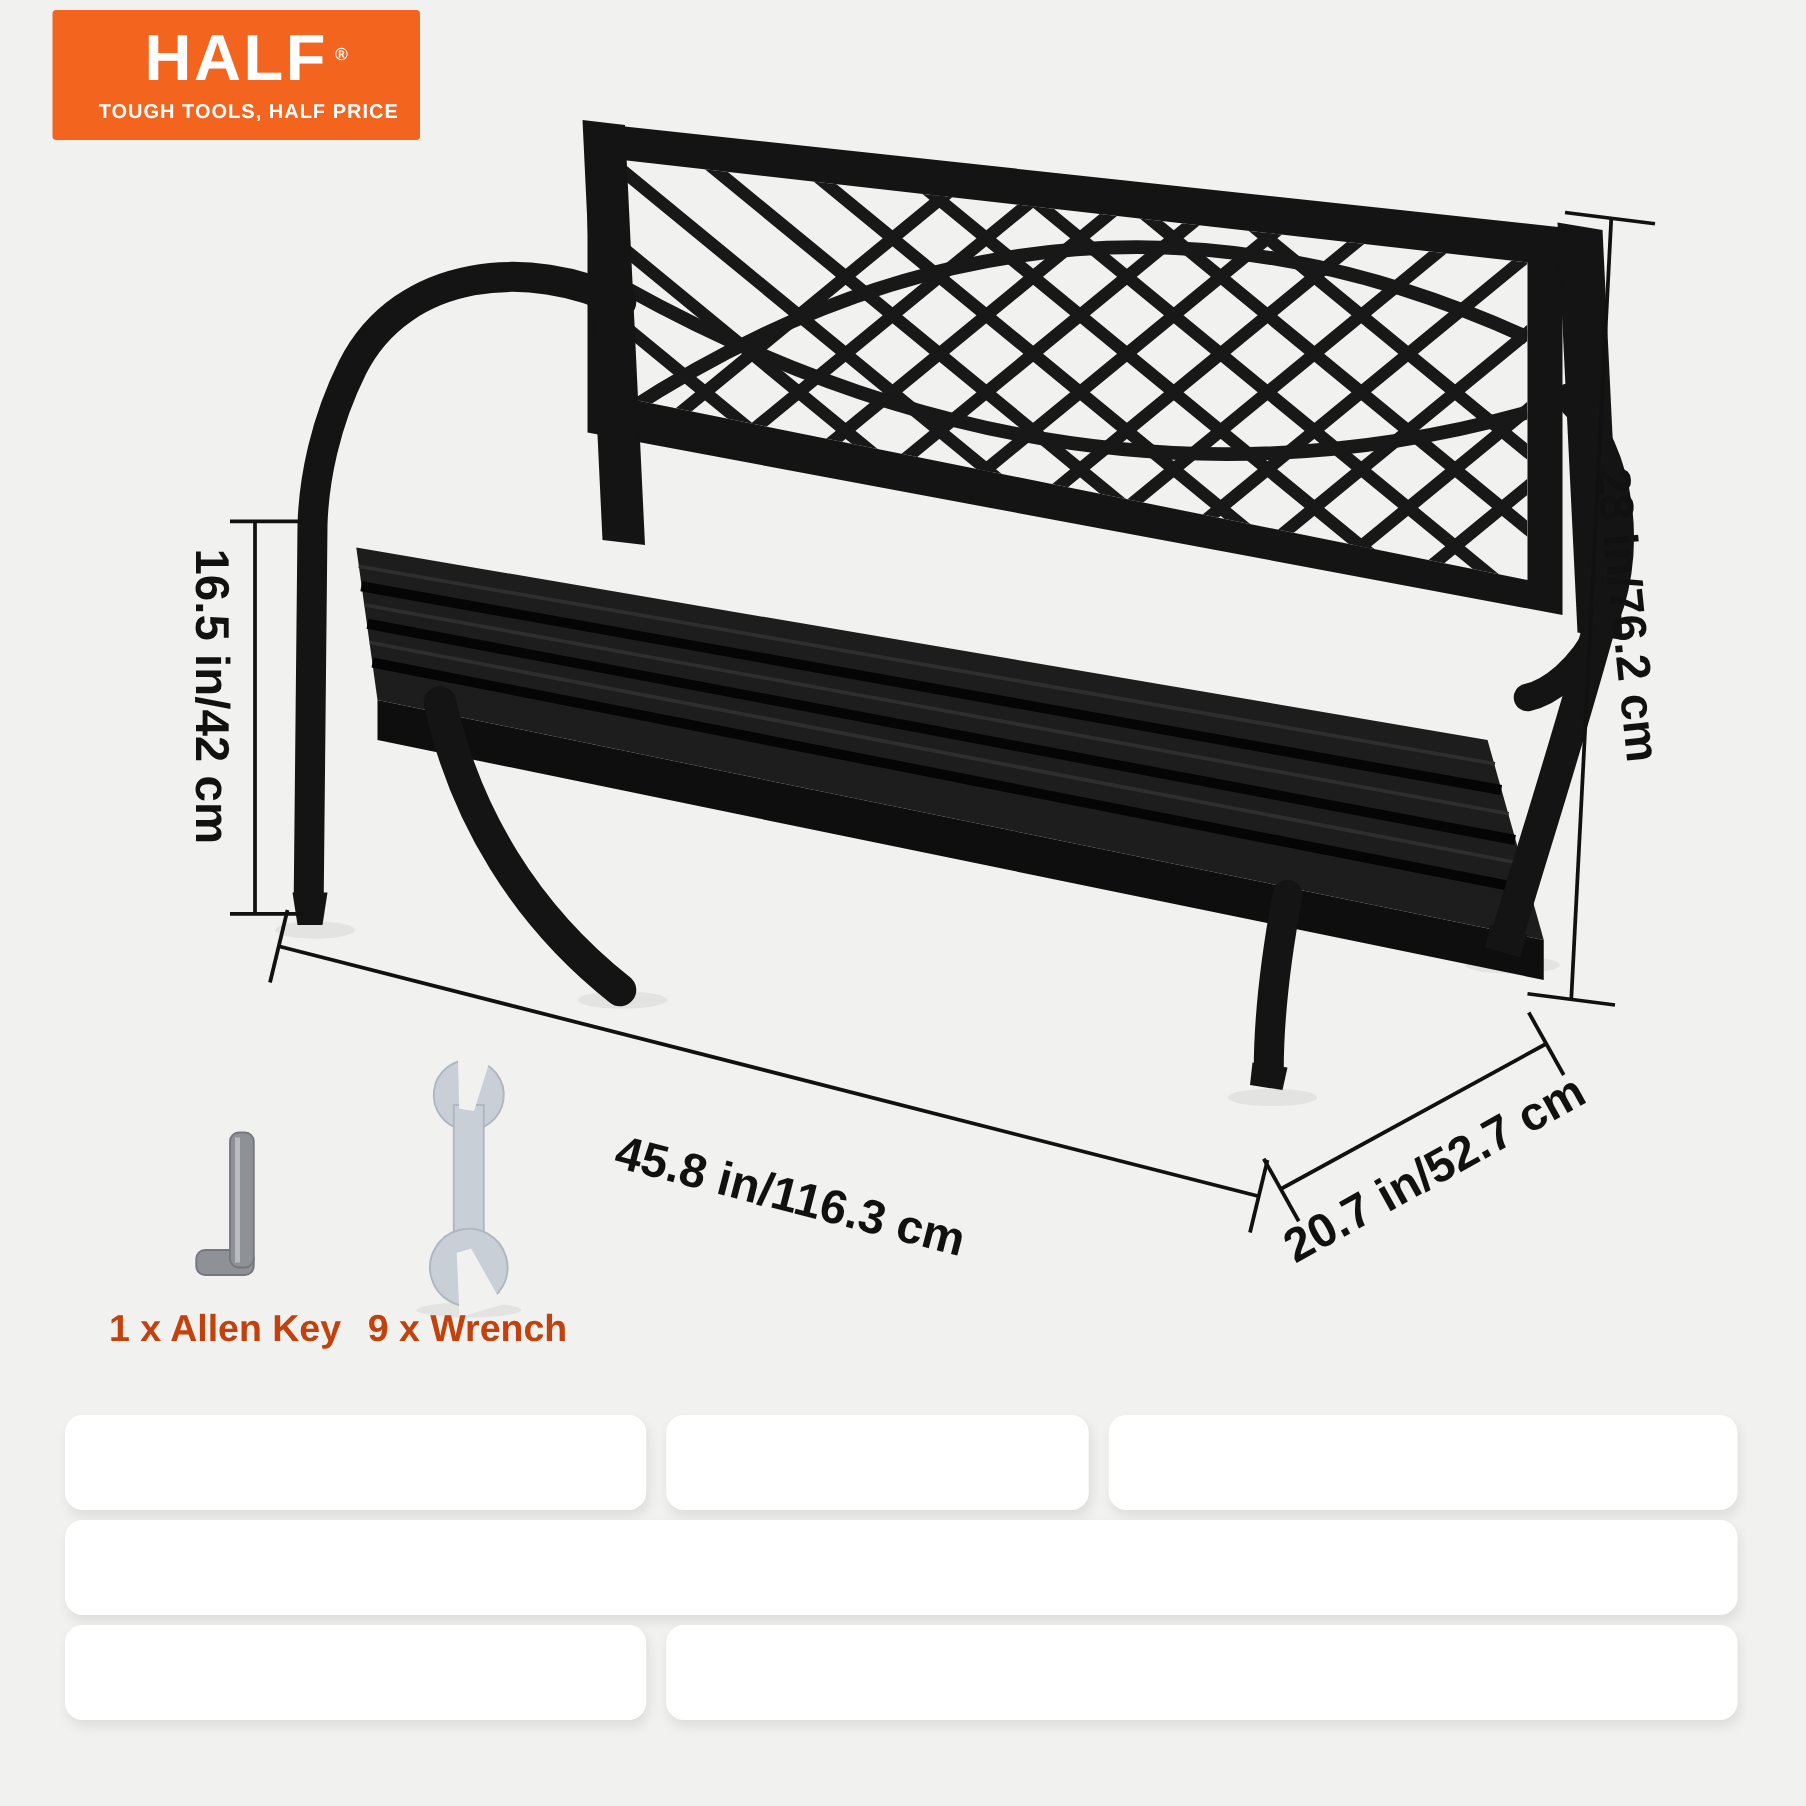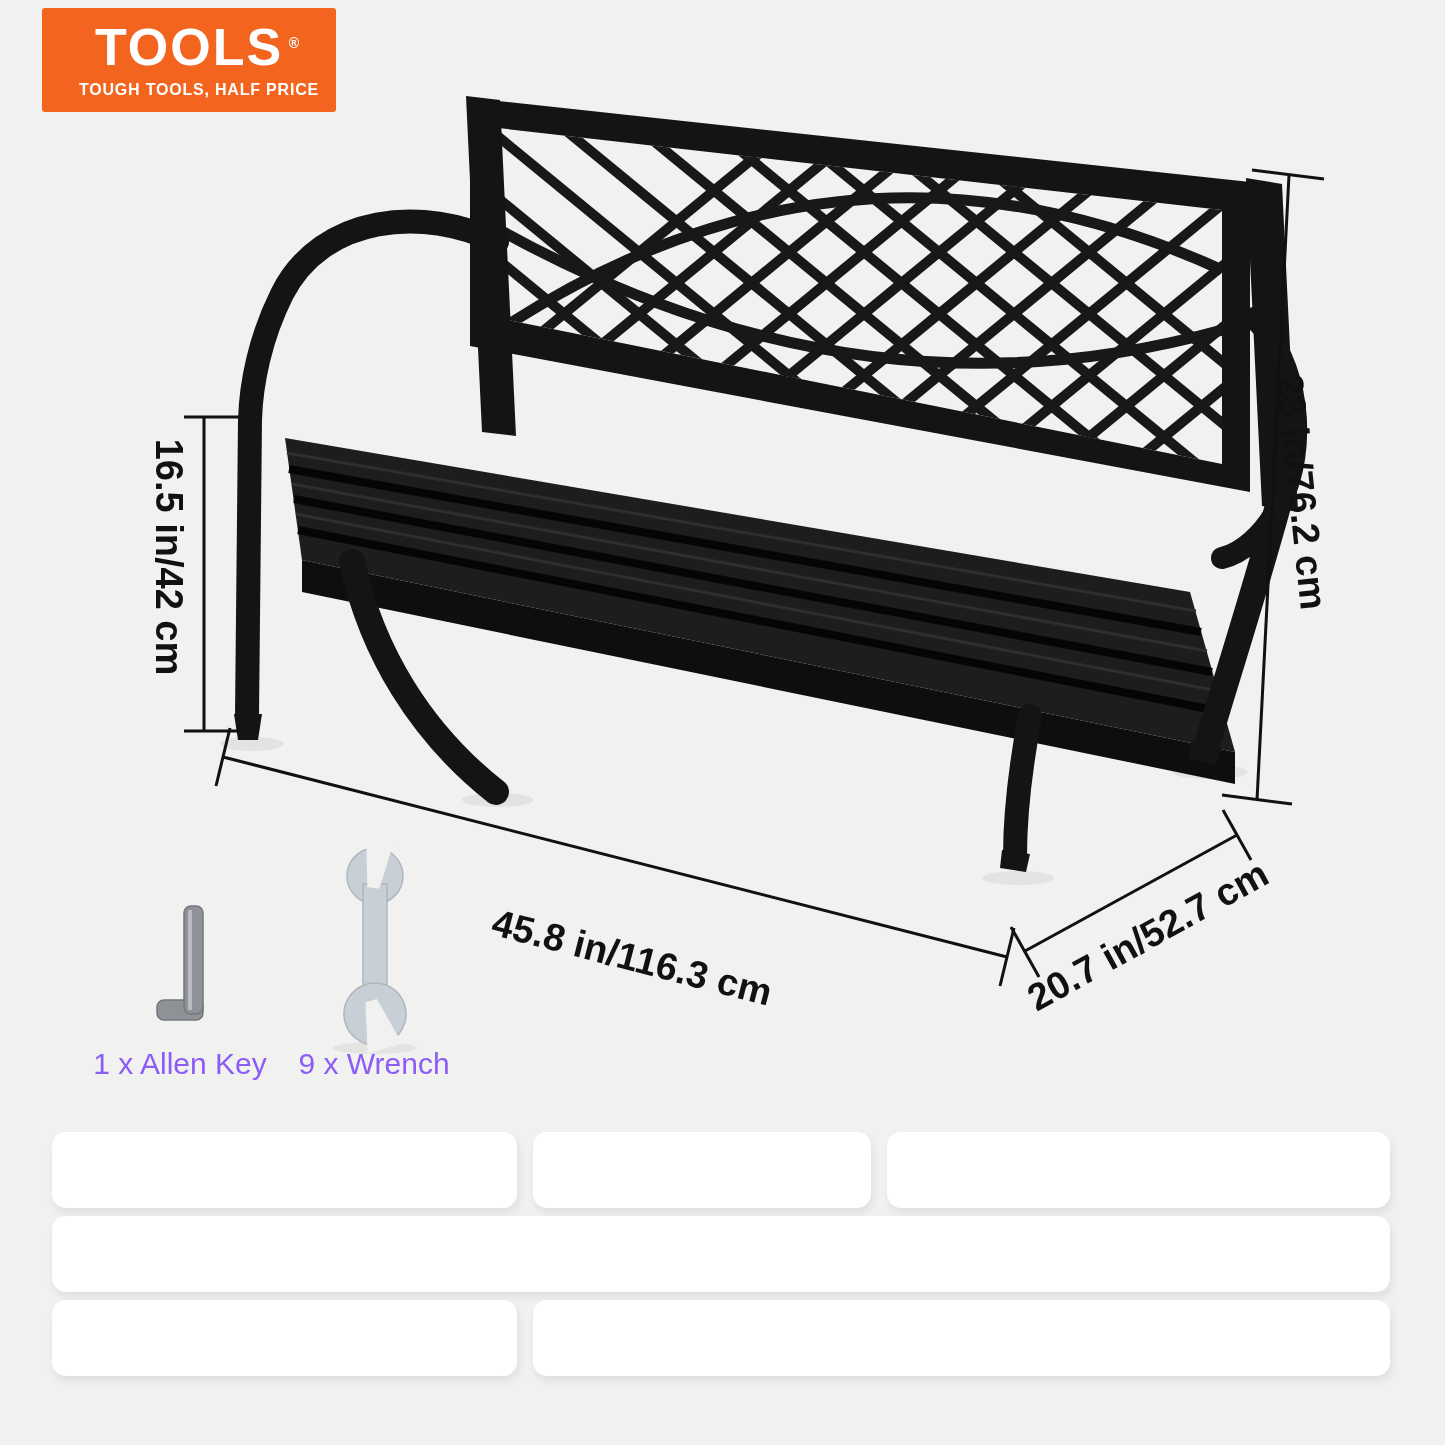--- a/index.html
+++ b/index.html
@@ -13,40 +13,40 @@
   .logo-tag{color:#fff;font-weight:bold;font-size:16px;letter-spacing:0.8px;margin-top:8px;white-space:pre;margin-left:20px;}
   
   .bench-wrap{position:absolute;left:0;top:0;width:1445px;height:1445px;}
   
   .dim-label{position:absolute;font-weight:bold;font-size:38px;white-space:pre;color:#111;}
   .dl-seat  {left:168px; top:557px; transform:translate(-50%,-50%) rotate(90deg);}
   .dl-total {left:1301px;top:492px; transform:translate(-50%,-50%) rotate(84deg);}
   .dl-width {left:632px; top:958px; transform:translate(-50%,-50%) rotate(14.5deg);}
   .dl-depth {left:1148px;top:936px; transform:translate(-50%,-50%) rotate(-29deg);}
   
-  .acc-label{position:absolute;font-weight:normal;font-size:30px;white-space:pre;color:#8b5cf6;
+  .acc-label{position:absolute;font-weight:bold;font-size:30px;white-space:pre;color:#c2410c;
              transform:translate(-50%,-50%);}
   .al-key{left:180px;top:1064px;} .al-wrench{left:374px;top:1064px;}
   
   .specs{position:absolute;left:52px;top:1132px;width:1338px;display:flex;flex-direction:column;gap:8px;}
   .spec-row{display:flex;gap:16px;}
   .spec-box{background:#fff;border-radius:14px;height:76px;line-height:76px;
             box-shadow:2px 5px 9px rgba(0,0,0,0.08);padding-left:26px;box-sizing:border-box;
             font-weight:bold;font-size:30px;letter-spacing:-0.3px;white-space:pre;overflow:hidden;}
   .w1{width:465px;} .w2{width:338px;} .w3{width:503px;} .wfull{width:1338px;} .w4{width:857px;}
   .tight{font-size:27px;letter-spacing:-0.5px;}
 </style>
 </head>
 <body>
 
 <div class="stage">
 
   <div class="logo">
     <div class="logo-main">
-      <span>TOOLS</span><span class="logo-reg">®</span>
+      <span>HALF</span><span class="logo-reg">®</span>
     </div>
     <div class="logo-tag">TOUGH TOOLS, HALF PRICE</div>
   </div>
 
   <div class="bench-wrap">
   <svg width="1445" height="1445" viewBox="0 0 1445 1445">
     <defs>
       <clipPath id="panelClip">
         <polygon points="498,128 1222,210 1222,464 498,318"></polygon>
       </clipPath>

